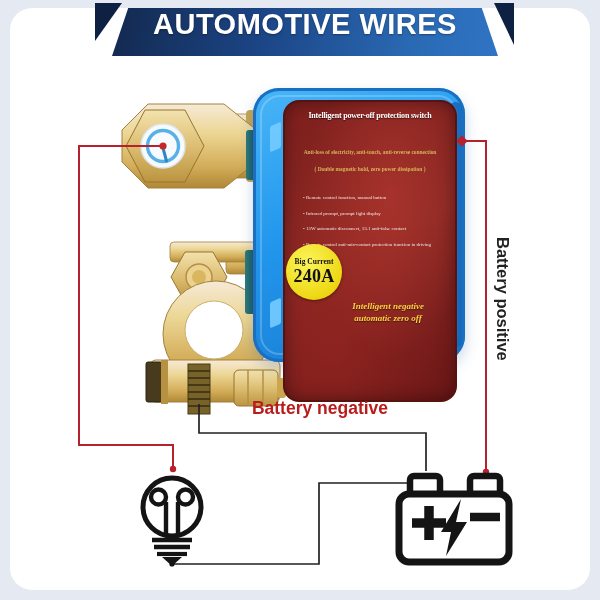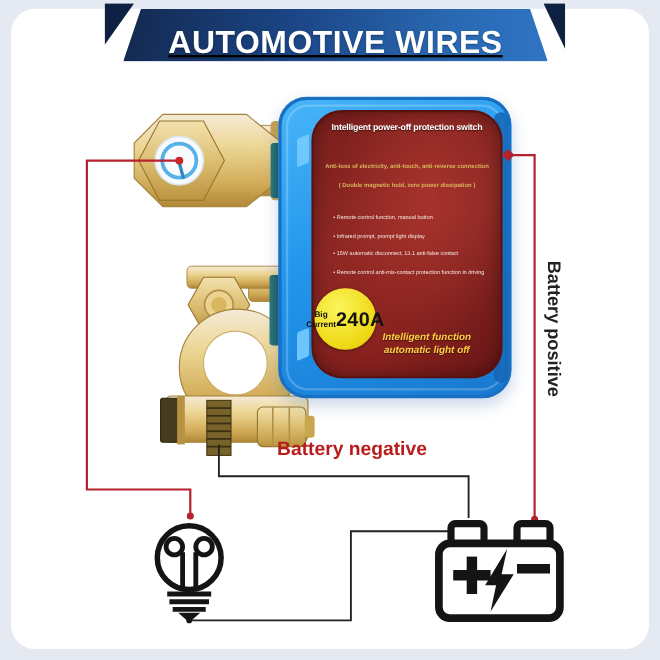--- a/index.html
+++ b/index.html
@@ -10,21 +10,21 @@
   }
   .card{
     position:absolute;left:10px;top:8px;width:580px;height:582px;
     background:#ffffff;border-radius:22px;
   }
   
   .banner{
     position:absolute;left:112px;top:8px;width:386px;height:48px;
     background:linear-gradient(100deg,#13294f 0%,#1b4484 38%,#2a6ab4 78%,#2f74c4 100%);
     clip-path:polygon(4.2% 0,95.8% 0,100% 100%,0 100%);
-    display:flex;align-items:flex-end;justify-content:center;text-decoration:underline;
+    display:flex;align-items:flex-start;justify-content:center;
   }
   .banner-text{
     color:#fff;font-size:29px;font-weight:bold;letter-spacing:.5px;
     text-shadow:0 1px 2px rgba(0,0,0,.35);white-space:nowrap;
   }
   .banner-wedge-l{
     position:absolute;left:95px;top:3px;width:27px;height:38px;
     background:#0f2143;clip-path:polygon(0 0,100% 0,0 100%);
   }
   .banner-wedge-r{
@@ -49,28 +49,29 @@
   .slot{position:absolute;width:11px;height:26px;background:#74cbff;border-radius:2px;
         transform:skewY(-22deg);opacity:.9;}
   .slot.s1{left:17px;top:36px;} .slot.s2{left:30px;top:40px;height:20px;opacity:.6;}
   .slot.s3{left:184px;top:32px;transform:skewY(22deg);} .slot.s4{left:171px;top:38px;height:20px;opacity:.6;transform:skewY(22deg);}
   .slot.s5{left:17px;top:212px;} .slot.s6{left:184px;top:208px;transform:skewY(22deg);}
   .teal-block{position:absolute;background:linear-gradient(90deg,#2c7a7d,#15494e);border-radius:3px;}
   .teal-a{left:246px;top:130px;width:11px;height:50px;}
   .teal-b{left:245px;top:250px;width:13px;height:64px;}
   
   .label-panel{
-    position:absolute;left:283px;top:100px;width:174px;height:244px;
-    border-radius:28px;
+    position:absolute;left:283px;top:100px;width:174px;height:302px;
+    border-radius:16px;
     background:
       radial-gradient(ellipse at 62% 32%, rgba(190,60,50,.55), rgba(0,0,0,0) 55%),
       radial-gradient(ellipse at 30% 80%, rgba(160,40,35,.5), rgba(0,0,0,0) 60%),
       linear-gradient(160deg,#7e1f1d 0%,#8a2824 45%,#6c1716 100%);
     box-shadow:inset 0 0 0 2px #5a1210, inset 0 0 18px rgba(0,0,0,.45);
     color:#fff;
+    font-family:Liberation Serif, serif;
   }
   .label-title{
     position:absolute;left:0;top:11px;width:100%;text-align:center;
     font-size:8px;font-weight:bold;letter-spacing:-.2px;color:#ffffff;
     text-shadow:0 1px 1px rgba(0,0,0,.6);
   }
   .label-sub1{
     position:absolute;left:0;top:49px;width:100%;text-align:center;
     font-size:5.4px;font-weight:bold;color:#d9b45a;
   }
@@ -78,24 +79,24 @@
     position:absolute;left:0;top:66px;width:100%;text-align:center;
     font-size:5.4px;font-weight:bold;color:#d9b45a;
   }
   .label-features{
     position:absolute;left:20px;top:95px;margin:0;padding:0;list-style:none;
     font-size:5px;color:#f2e8df;
   }
   .label-features li{margin-bottom:10.5px;}
   .label-features li::before{content:"• ";color:#f2e8df;}
   .badge{
-    position:absolute;left:3px;top:162px;width:56px;height:56px;border-radius:50%;
+    position:absolute;left:3px;top:144px;width:56px;height:56px;border-radius:50%;
     background:radial-gradient(circle at 38% 32%,#fbf45c,#eed813 70%,#d8bf0e);
-    display:flex;flex-direction:row;align-items:center;justify-content:center;
-    color:#111;box-shadow:0 1px 3px rgba(0,0,0,.4);text-align:center;
+    display:flex;flex-direction:column;align-items:center;justify-content:center;
+    color:#111;box-shadow:0 1px 3px rgba(0,0,0,.4);
   }
   .badge-line1{font-size:7.5px;font-weight:bold;}
   .badge-line2{font-size:18px;font-weight:bold;letter-spacing:.3px;}
   .label-footer{
     position:absolute;left:36px;top:201px;width:138px;text-align:center;
     font-size:9px;font-weight:bold;font-style:italic;color:#ffd23f;line-height:11.5px;
     text-shadow:0 1px 1px rgba(0,0,0,.5);
   }
   
   .neg-label{
@@ -196,22 +197,22 @@
     <li>Remote control function, manual button</li>
     <li>Infrared prompt, prompt light display</li>
     <li>15W automatic disconnect, 13.1 anti-false contact</li>
     <li>Remote control anti-mis-contact protection function in driving</li>
   </ul>
   <div class="badge">
     <span class="badge-line1">Big Current</span>
     <span class="badge-line2">240A</span>
   </div>
   <div class="label-footer">
-    <div>Intelligent function</div>
-    <div>automatic light off</div>
+    <div>Intelligent negative</div>
+    <div>automatic zero off</div>
   </div>
 </div>
 
 <svg class="overlay" width="600" height="600" viewBox="0 0 600 600">
 
   <path d="M163 146 H79 V445 H173 V467" fill="none" stroke="#b5212c" stroke-width="2"></path>
   <circle cx="163" cy="146" r="3.6" fill="#c62828"></circle>
   <circle cx="173" cy="469" r="3.2" fill="#b5212c"></circle>
   <path d="M462 141 H486 V471" fill="none" stroke="#b5212c" stroke-width="2"></path>
   <rect x="458" y="137" width="8" height="8" transform="rotate(45 462 141)" fill="#b5212c"></rect>

